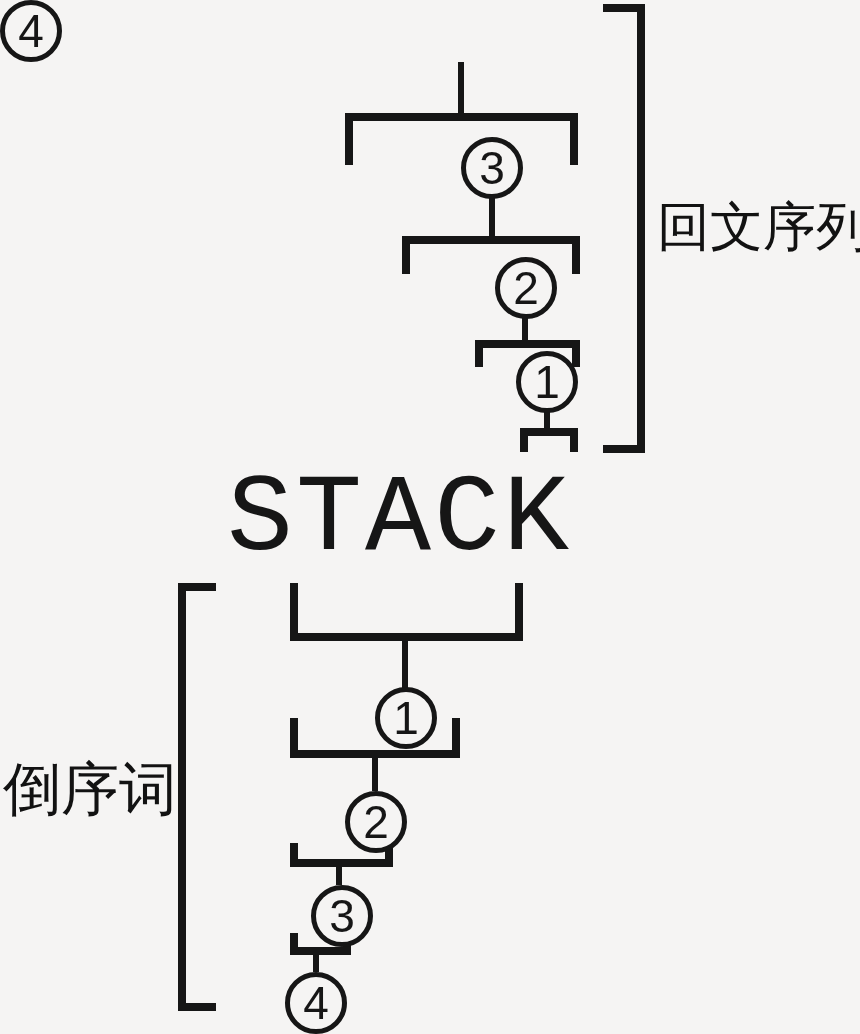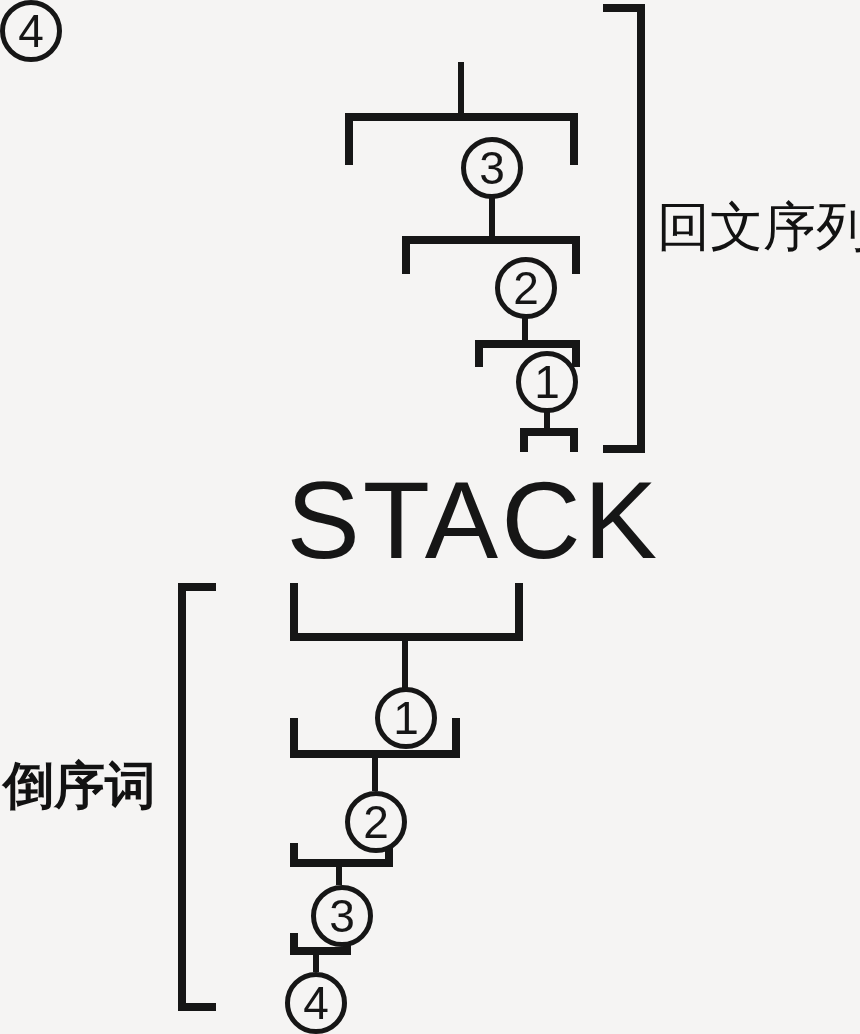--- a/index.html
+++ b/index.html
@@ -20,37 +20,37 @@
     border-radius:50%;
     background:#f5f4f3;
     display:flex; align-items:center; justify-content:center;
     font-family:"Liberation Sans", sans-serif;
     font-size:46px; line-height:1;
     color:#161616;
     z-index:2;
   }
   .word {
     position:absolute;
-    left:220px; top:465px; width:440px;
-    text-align:right;
-    font-family:Liberation Sans, sans-serif;
+    left:227px; top:465px; width:440px;
+    text-align:left;
+    font-family:Liberation Mono, monospace;
     font-size:110px; line-height:110px;
     letter-spacing:3px;
     color:#161616;
     z-index:2;
   }
   .cjk {
     position:absolute;
     font-family:"Liberation Serif", "DejaVu Serif", serif;
     color:#121212;
     white-space:nowrap;
     z-index:2;
   }
   .cjk.right { left:657px; top:201px; font-size:53px; line-height:1; }
-  .cjk.left  { left:3px;  top:761px; font-size:51px; line-height:1;font-weight:bold; }
+  .cjk.left  { left:3px;  top:761px; font-size:58px; line-height:1; }
 </style>
 </head>
 <body>
 
 <div class="canvas">
 
   <div class="circle">4</div>
   <div class="line" style="left:458px; top:62px;  width:6px;  height:54px;"></div>
 
   <div class="line" style="left:345px; top:113px; width:233px; height:8px;"></div>

